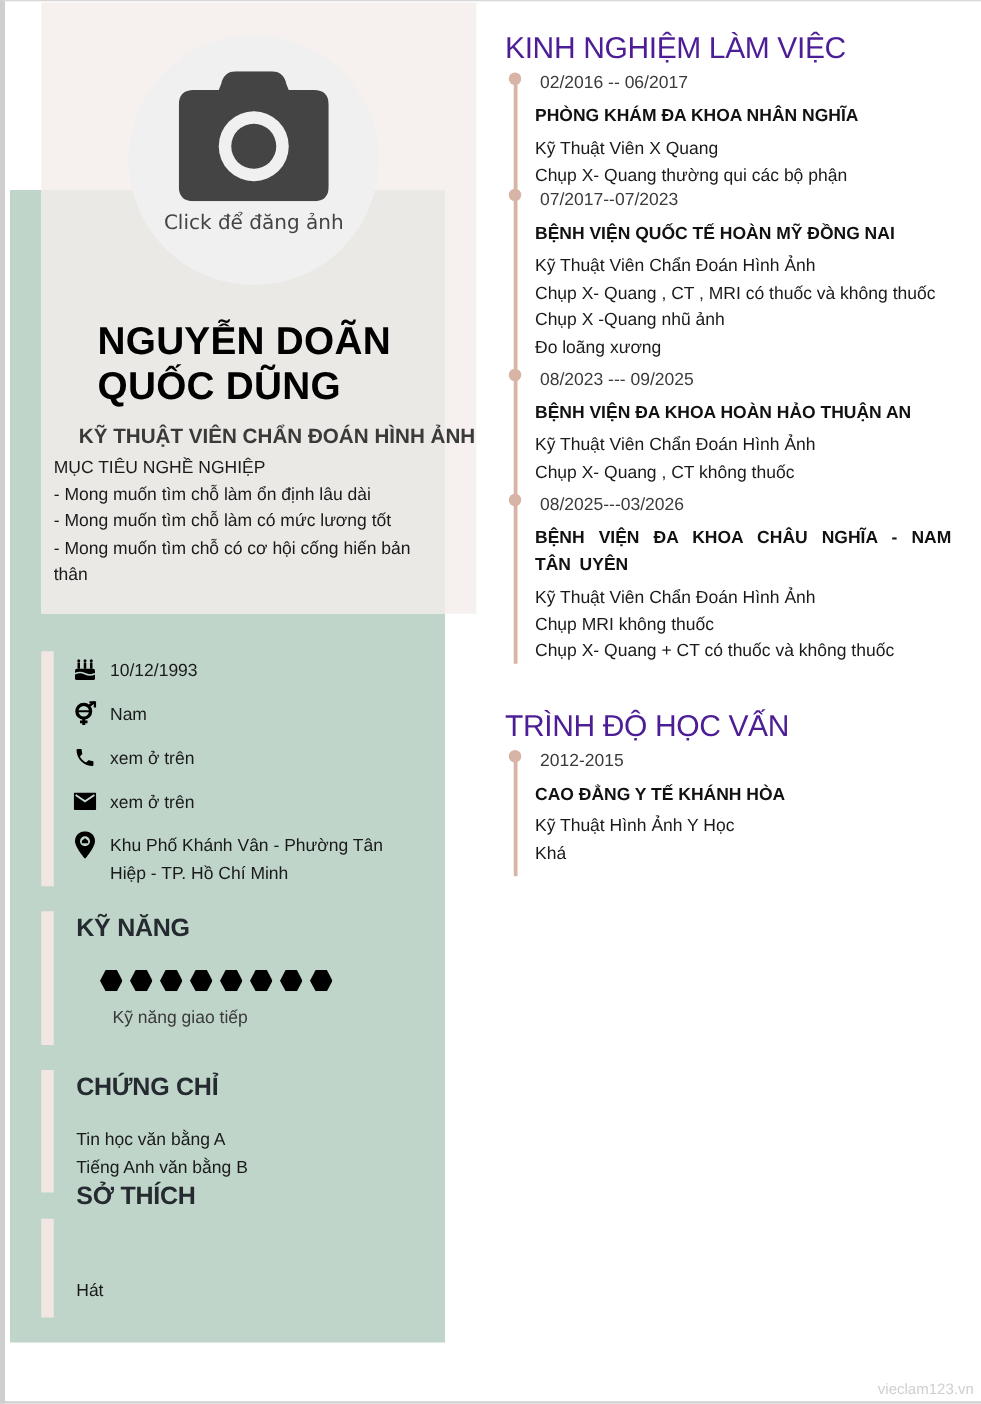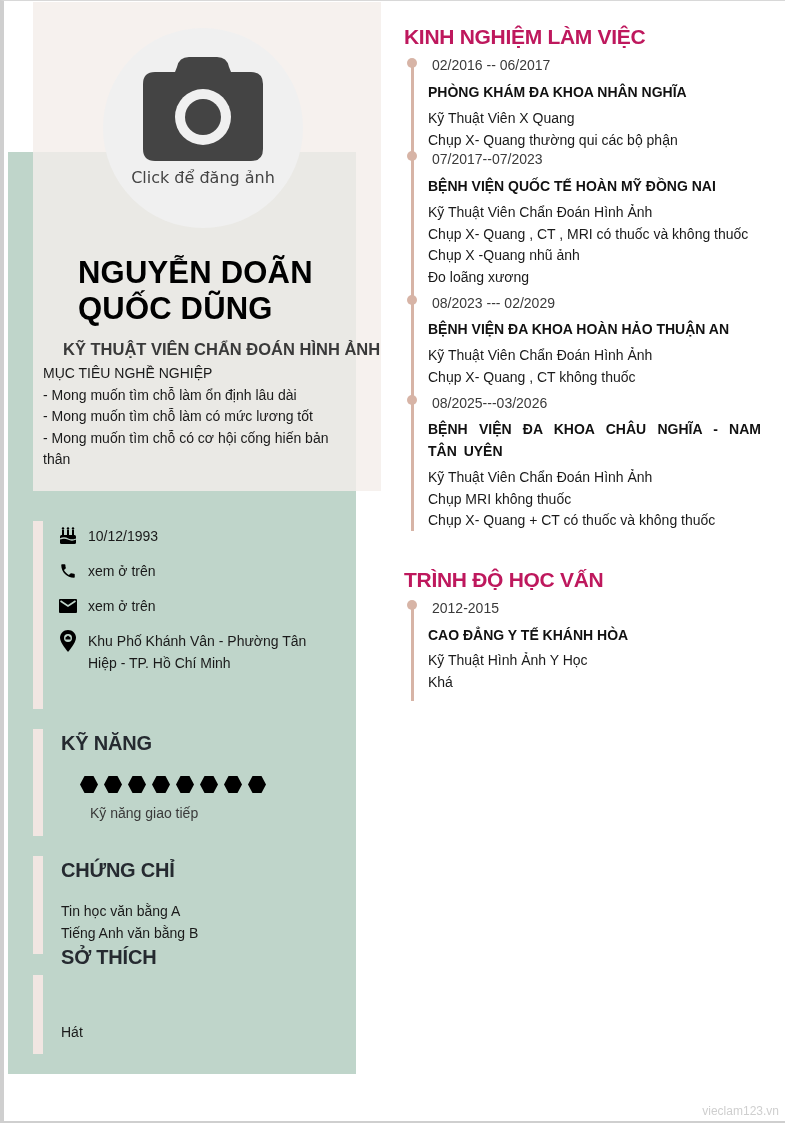--- a/index.html
+++ b/index.html
@@ -37,21 +37,21 @@
   .section-title { position: absolute; left: 57px; font-size: 20px; font-weight: bold; color: #252a30; letter-spacing: -0.2px; }
 
   .dots { position: absolute; left: 76px; top: 775px; display: flex; gap: 6px; }
   .hex { width: 18px; height: 17px; background: #000;
          clip-path: polygon(25% 0, 75% 0, 100% 50%, 75% 100%, 25% 100%, 0 50%); }
   .skill-label { position: absolute; left: 86px; top: 804px; font-size: 14px; color: #3a3a3a; }
 
   .side-text { position: absolute; left: 57px; font-size: 14px; line-height: 22px; color: #1a1a1a; }
 
   
-  .r-title { position: absolute; left: 400px; font-size: 21px; color: #be185d; font-weight: bold; letter-spacing: -0.3px; }
+  .r-title { position: absolute; left: 400px; font-size: 24px; color: #4c1d95; font-weight: normal; letter-spacing: -0.3px; }
   .timeline-line { position: absolute; left: 407px; width: 3px; background: #d7b4a6; }
   .tl-dot { position: absolute; left: 403px; width: 10px; height: 10px; border-radius: 50%; background: #d7b4a6; }
   .date { position: absolute; left: 428px; font-size: 14px; color: #3a3a3a; }
   .org { position: absolute; left: 424px; font-size: 14px; font-weight: bold; color: #111; }
   .org.wide { width: 333px; line-height: 22px; text-align: justify; text-align-last: left; word-spacing: 3px; }
   .desc { position: absolute; left: 424px; font-size: 14px; line-height: 21.7px; color: #1a1a1a; }
 
   .watermark { position: absolute; right: 6px; top: 1103px; font-size: 12px; color: #cfcfcf; }
 </style>
 </head>
@@ -96,20 +96,33 @@
             <circle cx="4" cy="1.5" r="1.2" fill="#000"></circle>
             <circle cx="9" cy="1.5" r="1.2" fill="#000"></circle>
             <circle cx="14" cy="1.5" r="1.2" fill="#000"></circle>
             <path d="M1 12 Q5 10 9 12 Q13 14 17 12" stroke="#bfd5ca" stroke-width="1.3" fill="none"></path>
           </svg>
       </span>
       <span>10/12/1993</span>
     </div>
     <div class="contact-row">
       <span class="ic">
+        <svg width="18" height="20" viewBox="0 0 18 20">
+            <circle cx="8" cy="8" r="5.5" stroke="#000" stroke-width="2.6" fill="none"></circle>
+            <line x1="3" y1="8" x2="13" y2="8" stroke="#000" stroke-width="1.5"></line>
+            <line x1="8" y1="13" x2="8" y2="19" stroke="#000" stroke-width="2.4"></line>
+            <line x1="5" y1="16.5" x2="11" y2="16.5" stroke="#000" stroke-width="2.2"></line>
+            <line x1="12" y1="4" x2="16.5" y2="0.5" stroke="#000" stroke-width="2.2"></line>
+            <path d="M12.5 0.5 L17 0.5 L17 5" stroke="#000" stroke-width="2" fill="none"></path>
+          </svg>
+      </span>
+      <span>Nam</span>
+    </div>
+    <div class="contact-row">
+      <span class="ic">
         <svg width="18" height="18" viewBox="0 0 24 24">
             <path d="M6.6 10.8c1.4 2.8 3.8 5.1 6.6 6.6l2.2-2.2c.3-.3.7-.4 1-.2 1.1.4 2.3.6 3.6.6.6 0 1 .4 1 1V20c0 .6-.4 1-1 1C10.6 21 3 13.4 3 4c0-.6.4-1 1-1h3.5c.6 0 1 .4 1 1 0 1.3.2 2.5.6 3.6.1.3 0 .7-.2 1L6.6 10.8z" fill="#000"></path>
           </svg>
       </span>
       <span>xem ở trên</span>
     </div>
     <div class="contact-row">
       <span class="ic">
         <svg width="18" height="14" viewBox="0 0 18 14">
             <rect x="0" y="0" width="18" height="14" rx="1" fill="#000"></rect>
@@ -170,21 +183,21 @@
   <div class="date" style="top:150px;">07/2017--07/2023</div>
   <div class="org" style="top:177px;">BỆNH VIỆN QUỐC TẾ HOÀN MỸ ĐỒNG NAI</div>
   <div class="desc" style="top:201px;">
     <div>Kỹ Thuật Viên Chẩn Đoán Hình Ảnh</div>
     <div>Chụp X- Quang , CT , MRI có thuốc và không thuốc</div>
     <div>Chụp X -Quang nhũ ảnh</div>
     <div>Đo loãng xương</div>
   </div>
 
   <div class="tl-dot" style="top:294px;"></div>
-  <div class="date" style="top:294px;">08/2023 --- 02/2029</div>
+  <div class="date" style="top:294px;">08/2023 --- 09/2025</div>
   <div class="org" style="top:320px;">BỆNH VIỆN ĐA KHOA HOÀN HẢO THUẬN AN</div>
   <div class="desc" style="top:344px;">
     <div>Kỹ Thuật Viên Chẩn Đoán Hình Ảnh</div>
     <div>Chụp X- Quang , CT không thuốc</div>
   </div>
 
   <div class="tl-dot" style="top:394px;"></div>
   <div class="date" style="top:394px;">08/2025---03/2026</div>
   <div class="org wide" style="top:417px;">BỆNH VIỆN ĐA KHOA CHÂU NGHĨA - NAM TÂN UYÊN</div>
   <div class="desc" style="top:466px;">

